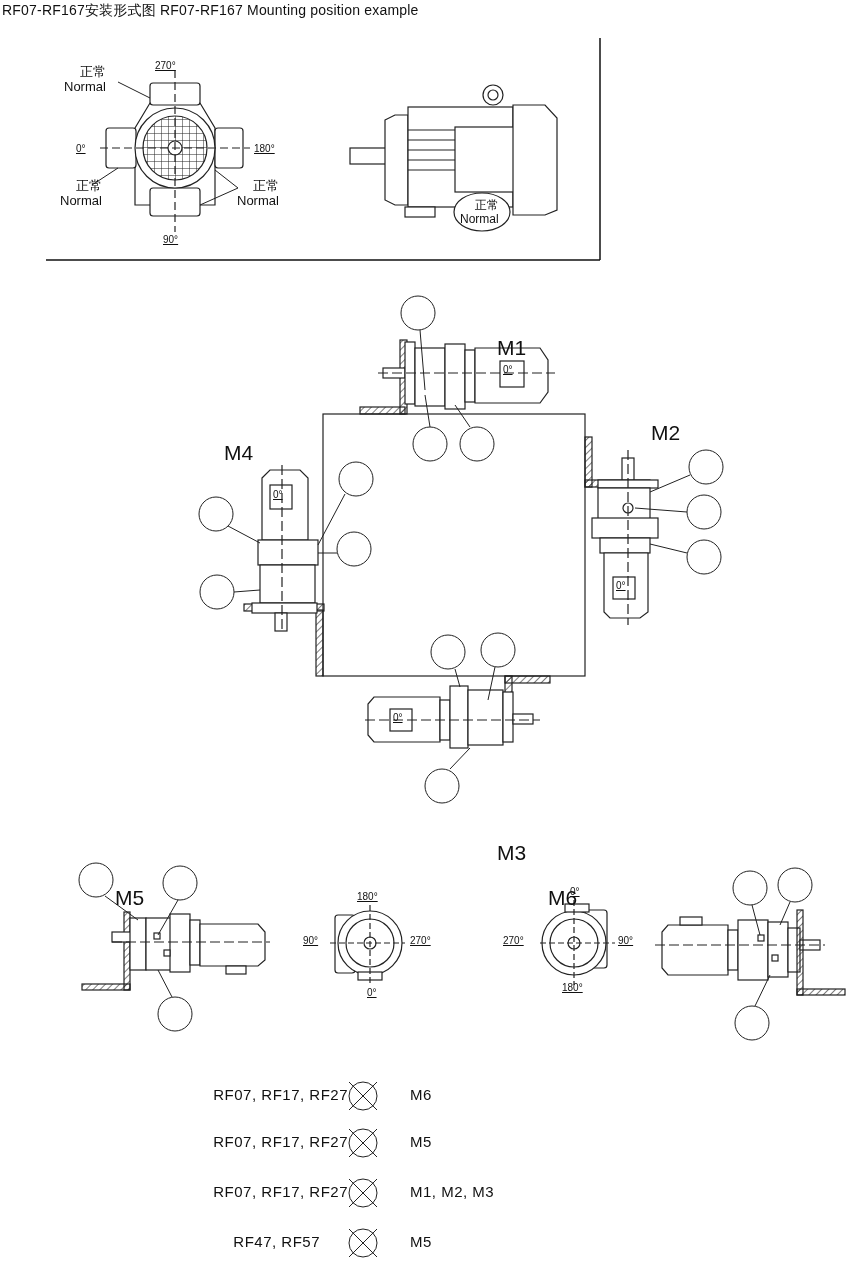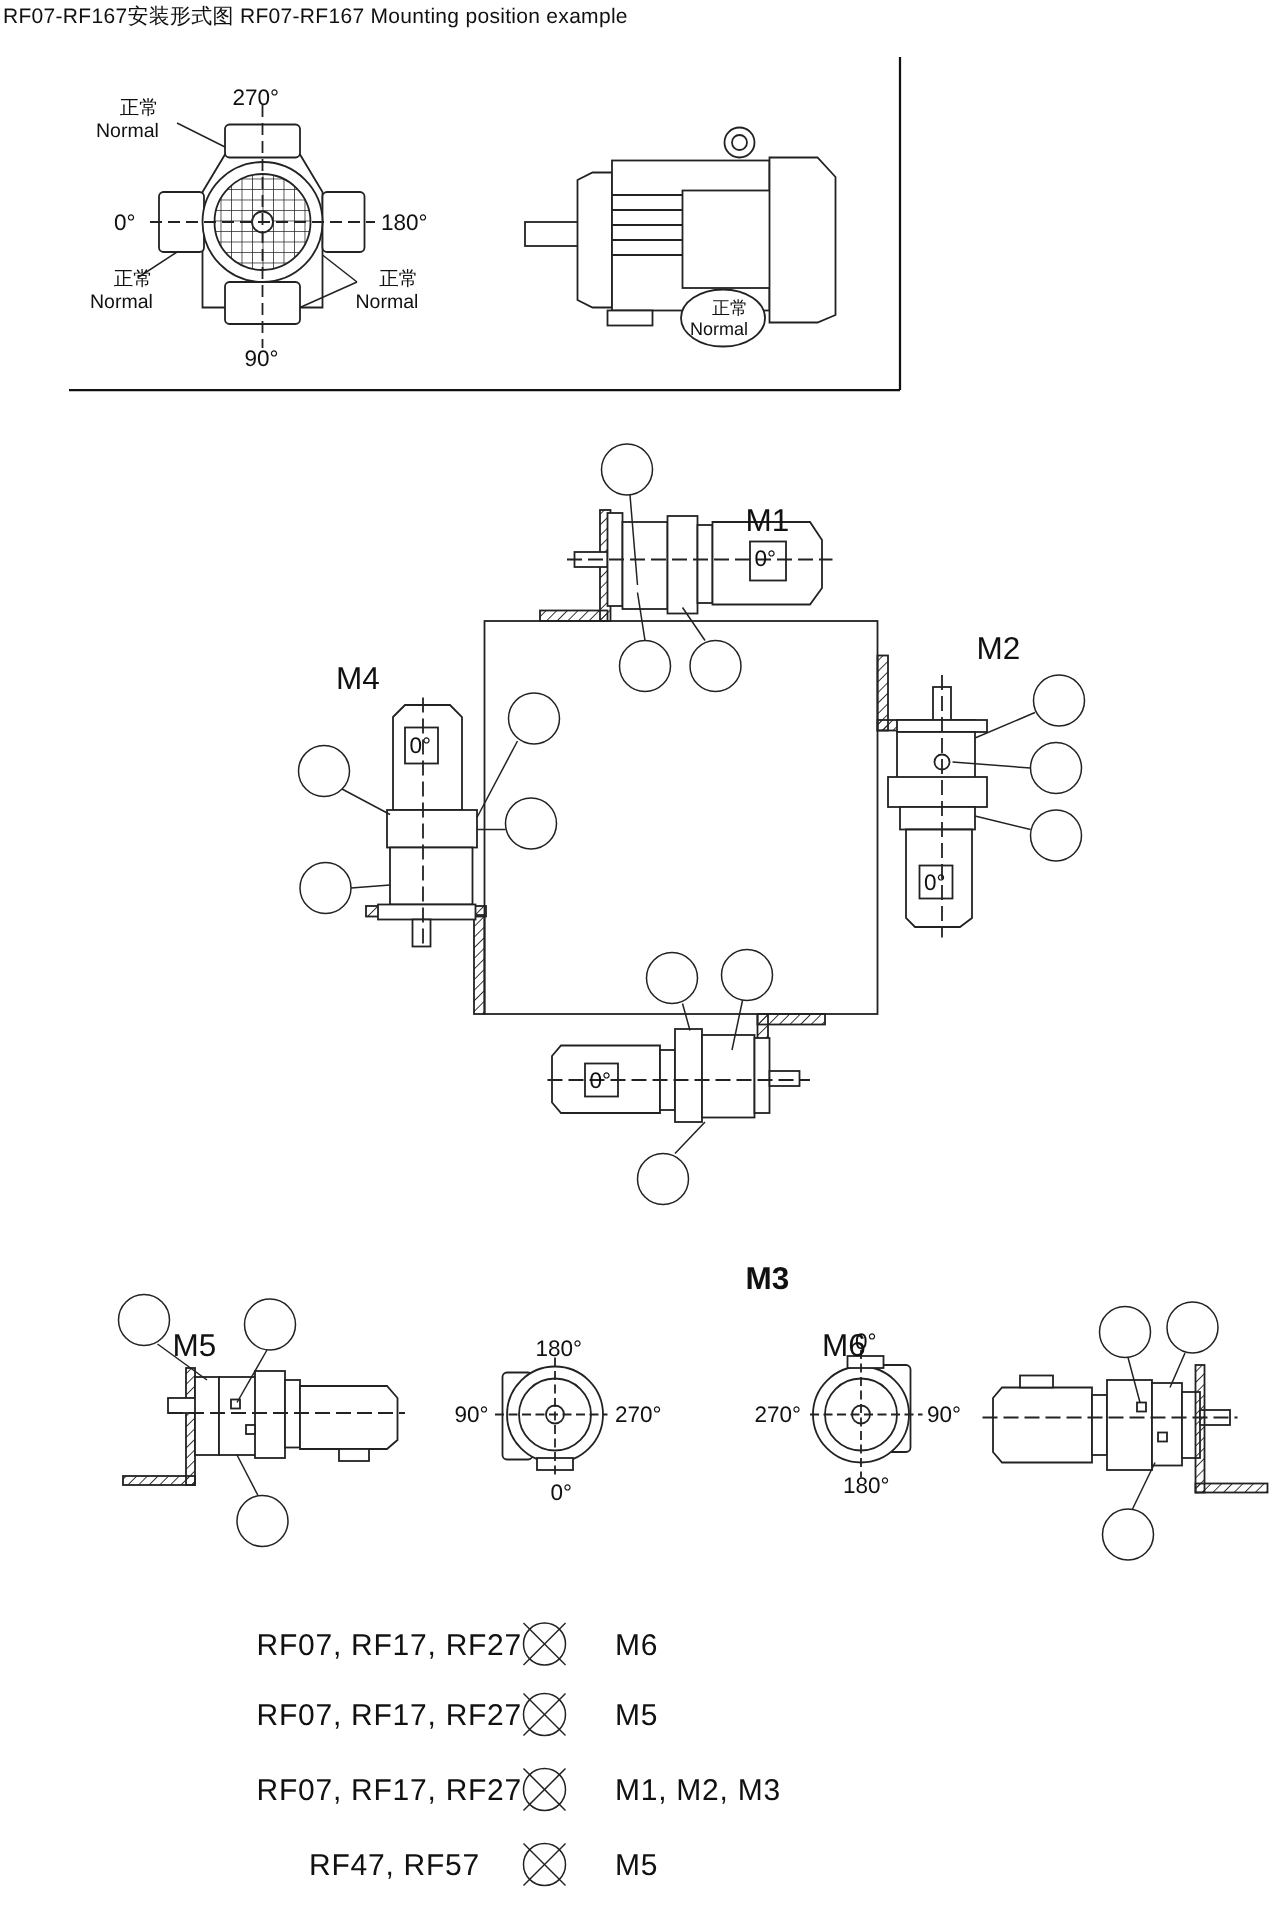--- a/index.html
+++ b/index.html
@@ -1,23 +1,23 @@
 <!DOCTYPE html>
 <html><head>
 <meta charset="utf-8">
 <style>
   html,body{margin:0;padding:0;background:#fff;}
   body{width:854px;height:1270px;position:relative;overflow:hidden;font-family:"Liberation Sans","DejaVu Sans",sans-serif;color:#111;}
   .abs{position:absolute;}
   .title{left:2px;top:2px;font-size:14px;letter-spacing:0.2px;white-space:nowrap;}
   .lbl{font-size:13px;line-height:15px;text-align:right;white-space:nowrap;}
   .mlabel{font-size:21px;margin-top:44px;}
-  .deg{font-size:15px;}
+  .deg{font-size:10px;text-decoration:underline;}
   svg{position:absolute;left:0;top:0;}
-  .rowtxt{font-size:20px;letter-spacing:0.5px;white-space:nowrap;}
+  .rowtxt{font-size:15px;letter-spacing:0.5px;white-space:nowrap;}
 </style>
 </head>
 <body>
 
 <div class="abs title">RF07-RF167安装形式图  RF07-RF167  Mounting position example</div>
 
 <svg width="854" height="1270">
   <defs>
     <pattern id="hatch" width="5" height="5" patternUnits="userSpaceOnUse" patternTransform="rotate(45)">
       <line x1="0" y1="0" x2="0" y2="5" stroke="#222" stroke-width="1.2"></line>
@@ -240,21 +240,21 @@
   <div>正常</div>
   <div>Normal</div>
 </div>
 <div class="abs lbl" style="left:460px;top:198px;font-size:12px;line-height:14px;">
   <div>正常</div>
   <div>Normal</div>
 </div>
 
 <div class="abs mlabel" style="left:497px;top:292px;">M1</div>
 <div class="abs mlabel" style="left:651px;top:377px;">M2</div>
-<div class="abs mlabel" style="left:497px;top:797px;font-weight:bold;">M3</div>
+<div class="abs mlabel" style="left:497px;top:797px;">M3</div>
 <div class="abs mlabel" style="left:224px;top:397px;">M4</div>
 <div class="abs mlabel" style="left:115px;top:842px;">M5</div>
 <div class="abs mlabel" style="left:548px;top:842px;">M6</div>
 
 <div class="abs deg" style="left:503px;top:364px;">0°</div>
 <div class="abs deg" style="left:616px;top:580px;">0°</div>
 <div class="abs deg" style="left:393px;top:712px;">0°</div>
 <div class="abs deg" style="left:273px;top:489px;">0°</div>
 
 <div class="abs deg" style="left:357px;top:891px;">180°</div>

